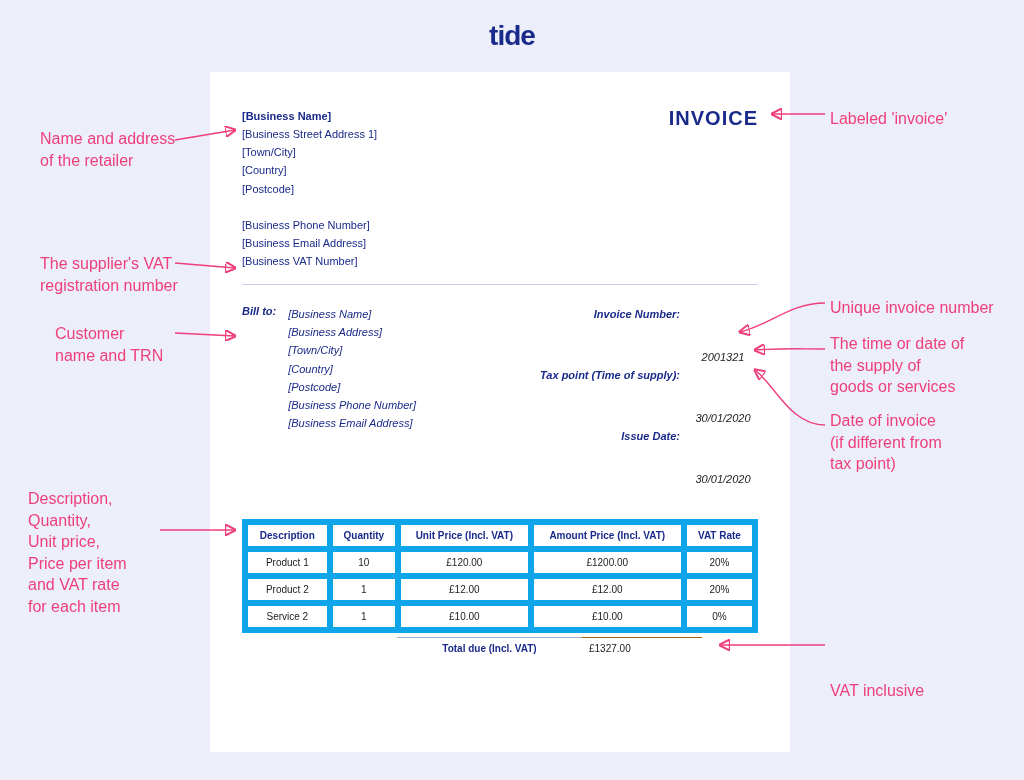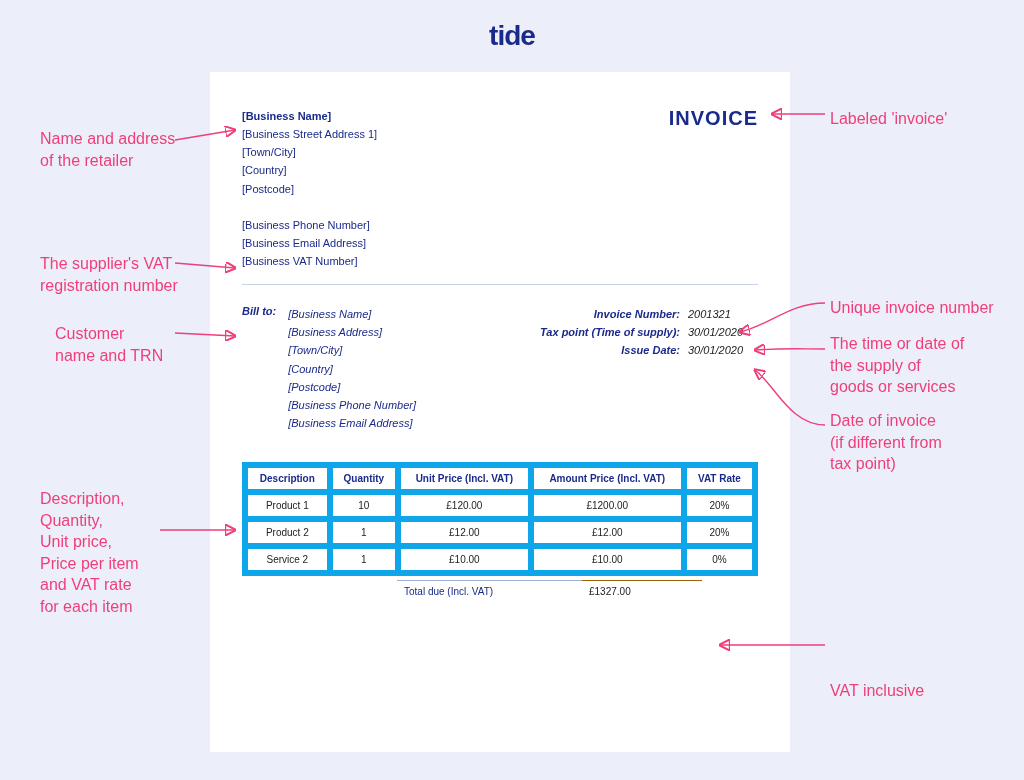--- a/index.html
+++ b/index.html
@@ -54,42 +54,42 @@
   .billto-label { color: #1a2a8a; font-weight: 700; font-size: 11px; }
   .billto-body { color: #1a2a8a; line-height: 1.65; }
   .meta {
     margin-left: auto;
     text-align: right;
     line-height: 1.65;
     font-size: 11px;
   }
   .meta .row { display: flex; justify-content: flex-end; gap: 8px; }
   .meta .lab { color: #1a2a8a; font-weight: 700; }
-  .meta .val { color: #222; min-width: 70px; text-align: left; }
+  .meta .val { color: #222; min-width: 70px; text-align: center; margin-top: 43px; }
   table {
     margin-top: 30px;
     width: 100%;
     border-collapse: collapse;
     font-size: 10px;
   }
   th, td {
     border: 6px solid #0ea5e9;
     padding: 5px 7px;
     text-align: center;
   }
   th { color: #1a2a8a; font-weight: 700; }
   .totals {
     display: flex;
     margin-top: 4px;
     font-size: 10px;
   }
   .totals .spacer { flex: 0 0 155px; }
   .totals .tlab {
-    color: #1a2a8a; font-weight: 400;
-    padding: 5px 7px; text-align: left; flex: 0 0 185px;
+    color: #1a2a8a; font-weight: 700;
+    padding: 5px 7px; text-align: center; flex: 0 0 185px;
     border-top: 1px solid #9fb0d7;
   }
   .totals .tval {
     padding: 5px 7px; flex: 0 0 120px;
     border-top: 1px solid #a16207;
   }
 
   
   .anno {
     position: absolute;
@@ -199,21 +199,21 @@
   <div class="totals">
     <div class="spacer"></div>
     <div class="tlab">Total due (Incl. VAT)</div>
     <div class="tval">£1327.00</div>
   </div>
 </div>
 
 <div class="anno" style="top:128px; left:40px; width:155px;">Name and address<br>of the retailer</div>
 <div class="anno" style="top:253px; left:40px; width:155px;">The supplier's VAT<br>registration number</div>
 <div class="anno" style="top:323px; left:55px; width:140px;">Customer<br>name and TRN</div>
-<div class="anno" style="top:488px; left:40px; width:150px;">Description,<br>Quantity,<br>Unit price,<br>Price per item<br>and VAT rate<br>for each item</div>
+<div class="anno" style="top:488px; left:28px; width:150px;">Description,<br>Quantity,<br>Unit price,<br>Price per item<br>and VAT rate<br>for each item</div>
 
 <div class="anno right" style="top:108px; left:830px;">Labeled 'invoice'</div>
 <div class="anno right" style="top:297px; left:830px;">Unique invoice number</div>
 <div class="anno right" style="top:333px; left:830px; width:170px;">The time or date of<br>the supply of<br>goods or services</div>
 <div class="anno right" style="top:410px; left:830px; width:170px;">Date of invoice<br>(if different from<br>tax point)</div>
 <div class="anno right" style="top:639px; left:830px;margin-top:41px;">VAT inclusive</div>
 
 <svg class="arrows">
   <defs>
     <marker id="ah" markerWidth="8" markerHeight="8" refX="7" refY="4" orient="auto">

